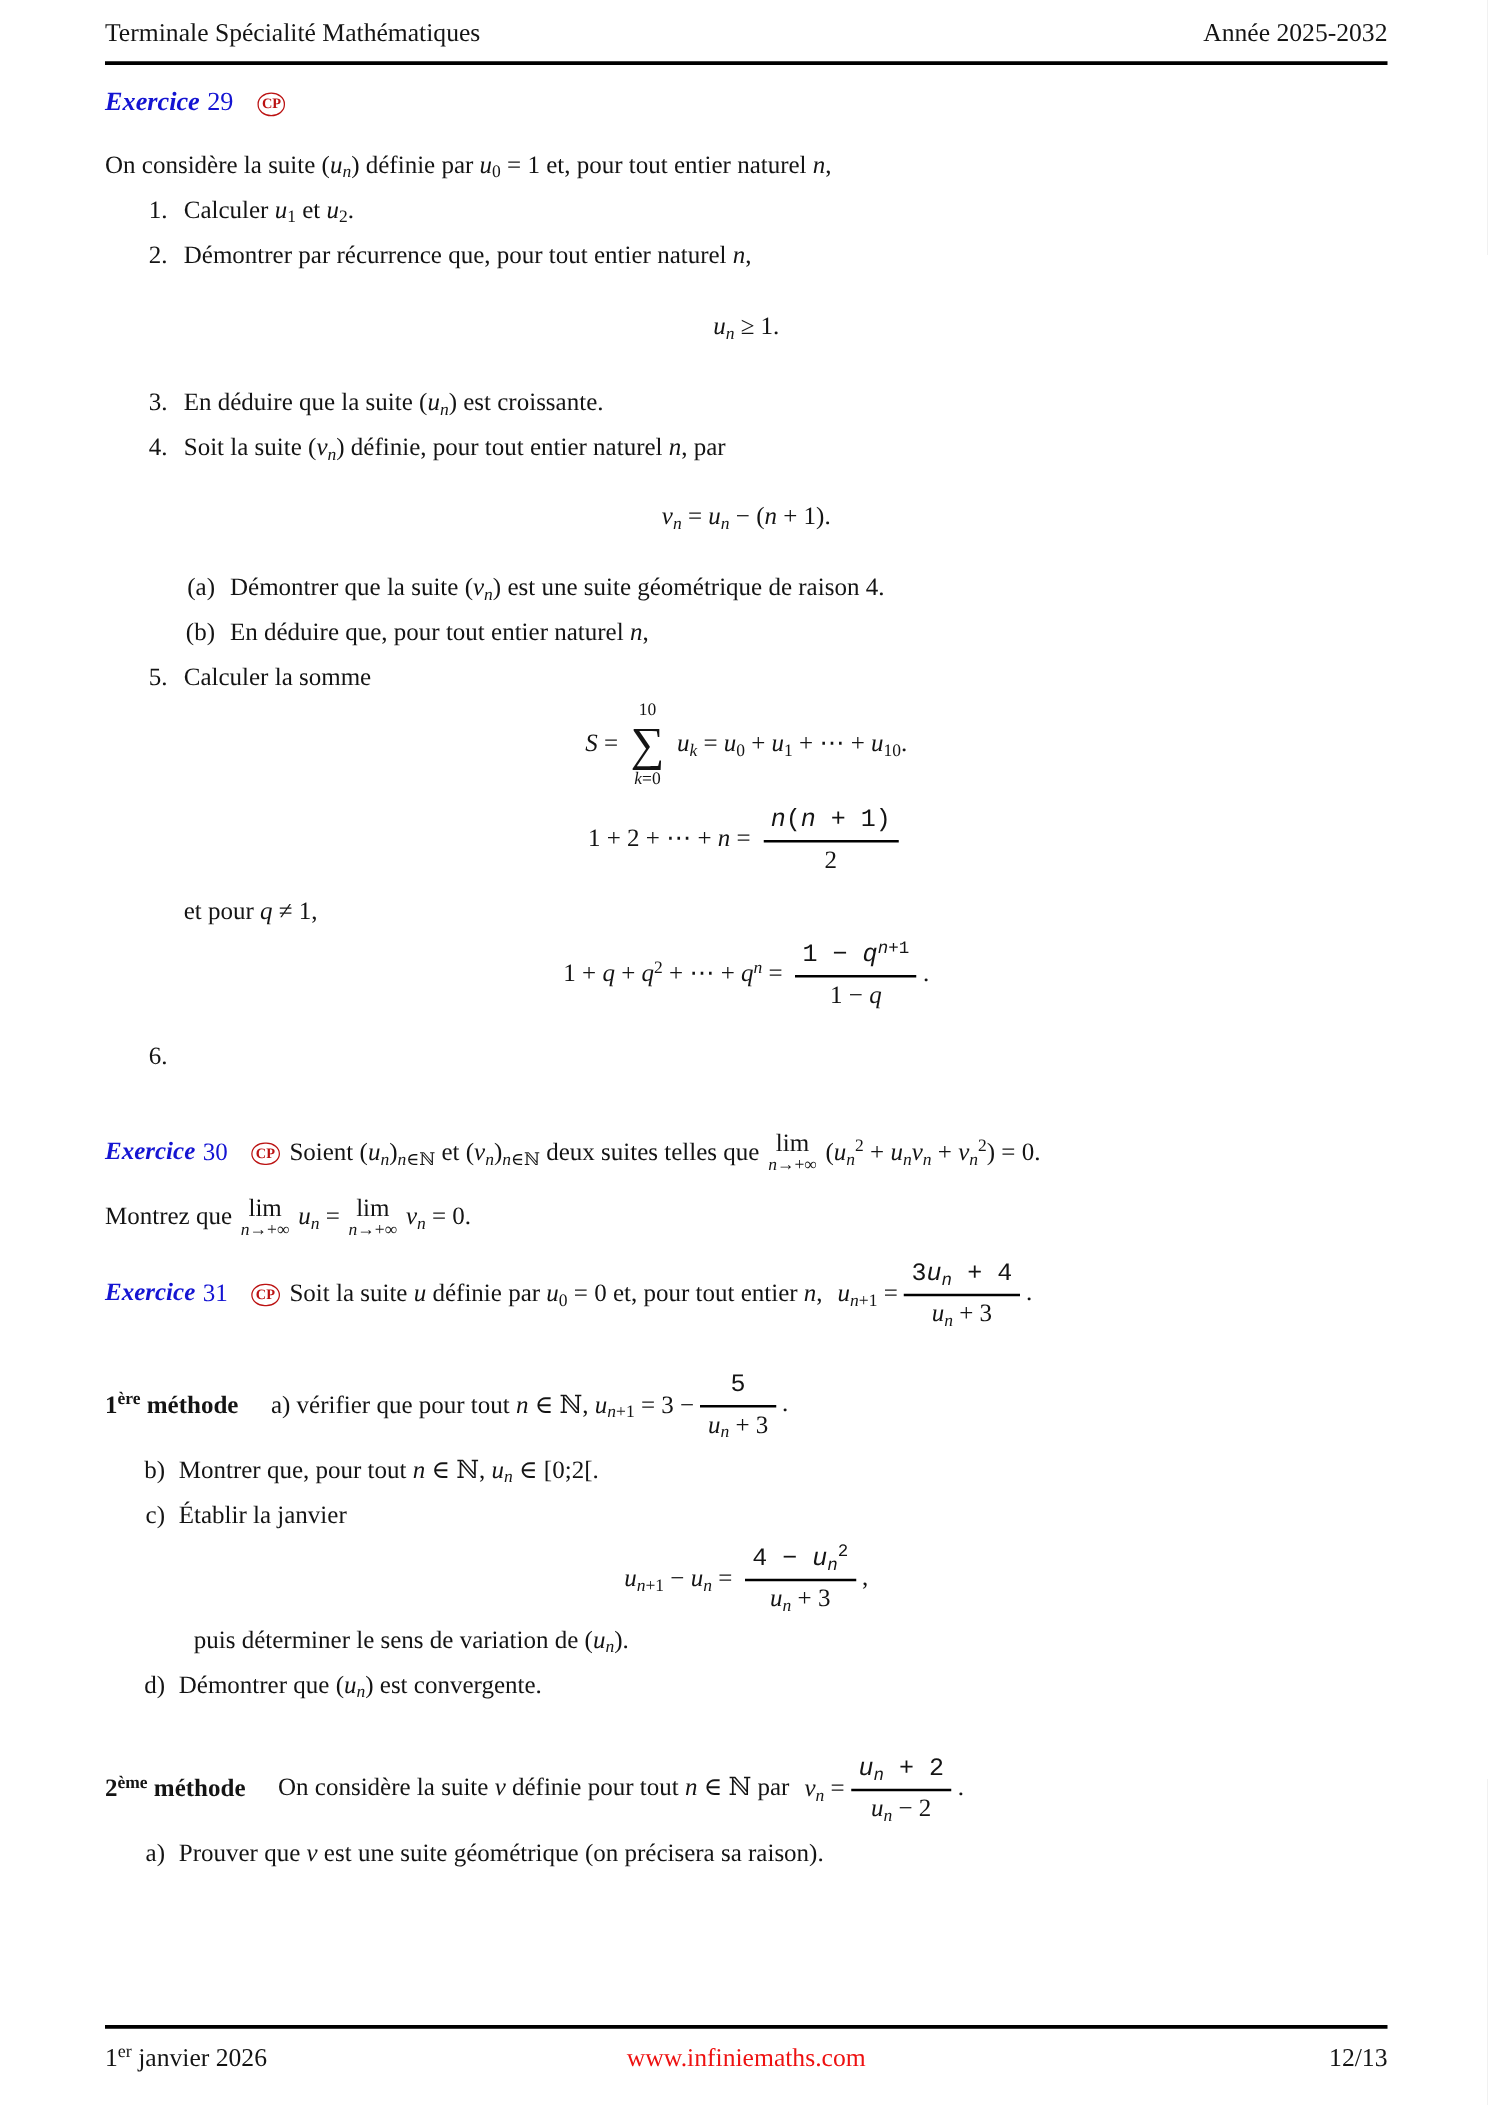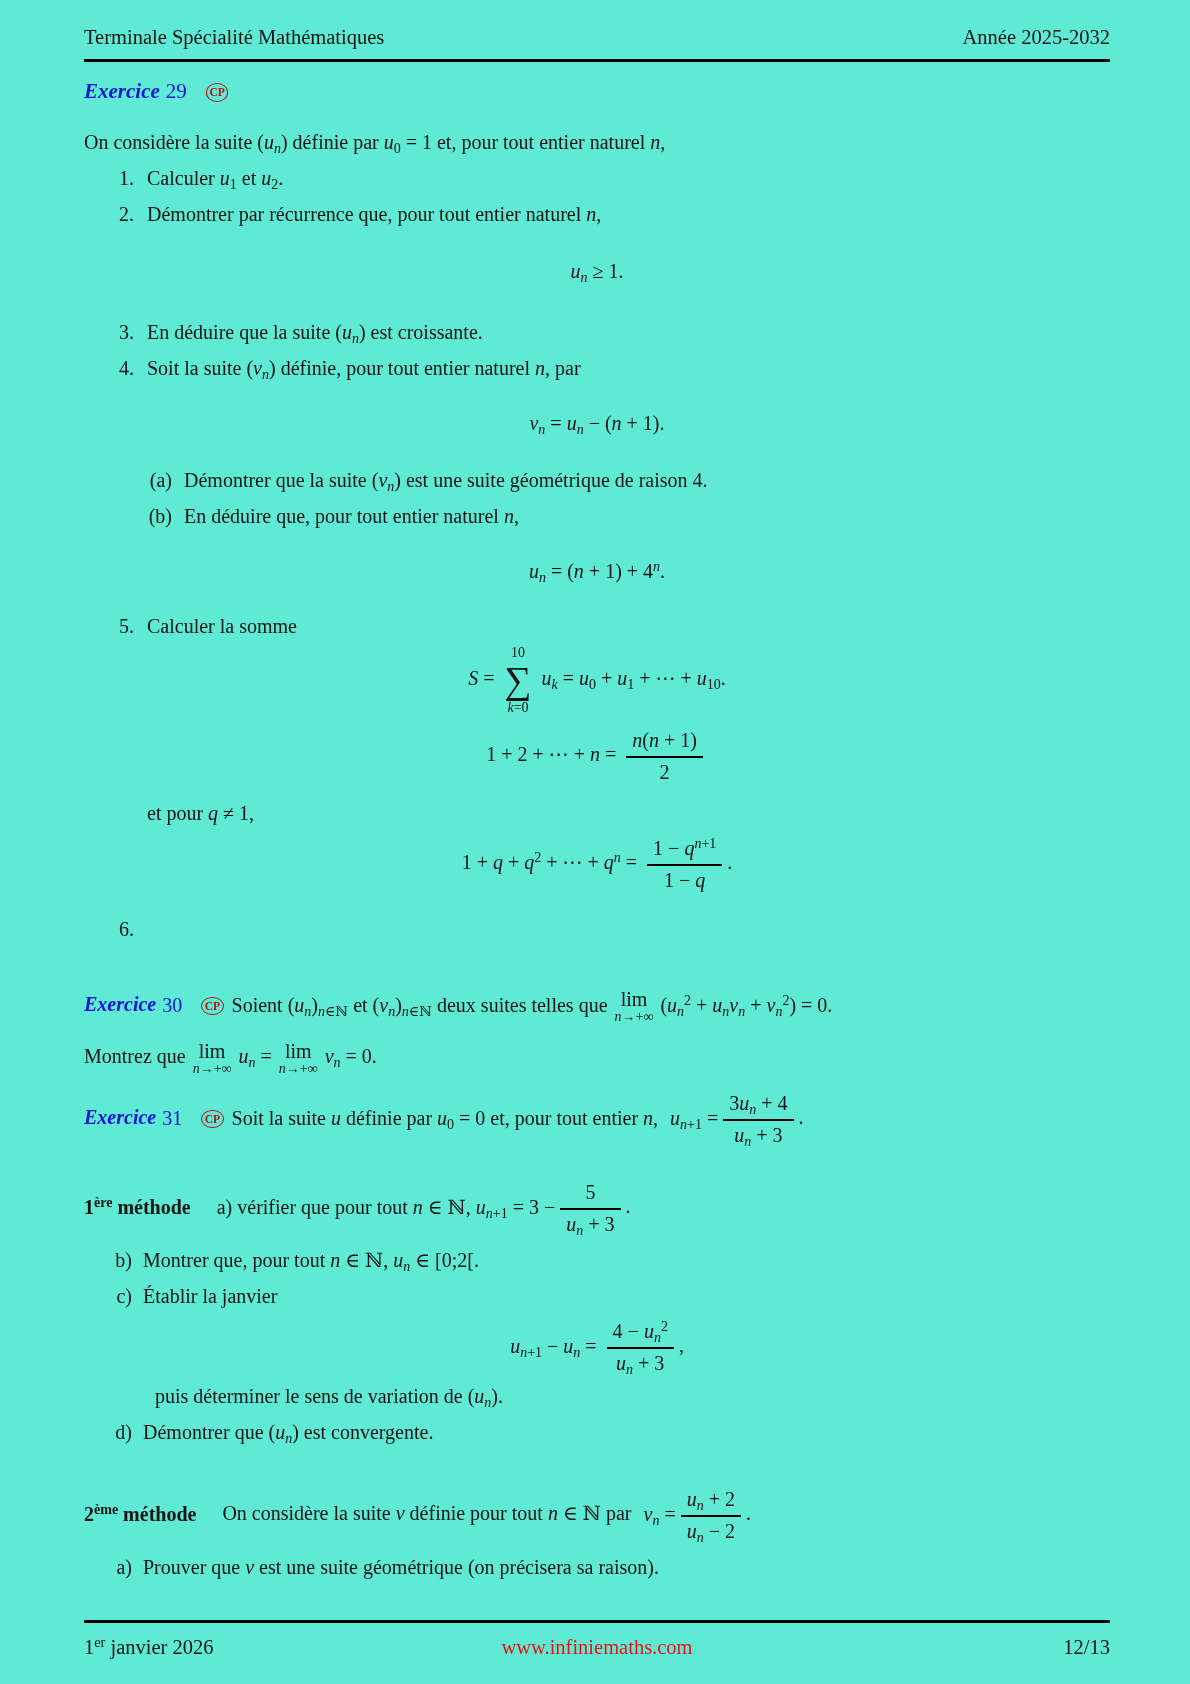--- a/index.html
+++ b/index.html
@@ -1,26 +1,26 @@
 <!DOCTYPE html>
 <html lang="fr"><head>
 <meta charset="utf-8">
 <style>
   * { box-sizing: border-box; }
   html,body { margin:0; padding:0; background:#e8e8e8; }
   .page {
     position: relative;
     width: 1190px; height: 1684px;
     margin: 0 auto;
-    background: #5eead4;
+    background: #ffffff;
     color: #141414;
     font-family: "Liberation Serif","DejaVu Serif","DejaVu Sans",serif;
     font-size: 20px;
     line-height: 27px;
-    padding: 22px 80px 0 84px;
+    padding: 12px 80px 0 84px;
     overflow: hidden;
   }
   i { font-style: italic; }
   b { font-weight: bold; }
   sub { font-size: 70%; vertical-align: -0.28em; line-height: 0; }
   sup { font-size: 70%; vertical-align: 0.5em; line-height: 0; }
 
   
   .doc-header {
     display: flex; justify-content: space-between; align-items: baseline;
@@ -81,21 +81,21 @@
   .lm { padding-left: 20px; }
   .lm .mk { width: 28px; margin-right: 11px; }
   .cont { padding-left: 71px; margin-top: 6px; }
 
   
   .frac {
     display: inline-block; text-align: center;
     vertical-align: middle; margin: 0 5px;
     line-height: 25px;
   }
-  .frac .fnum { display: block; padding: 1px 6px 3px; }
+  .frac .fnum { display: block; padding: 1px 6px 3px; font-family: Liberation Mono, monospace; }
   .frac .fden { display: block; padding: 2px 6px 1px; border-top: 2.2px solid #000; }
 
   .bigop {
     display: inline-flex; flex-direction: column; align-items: center;
     vertical-align: middle; margin: 0 5px; line-height: 1;
   }
   .bigop .bt { font-size: 14px; margin-bottom: 2px; }
   .bigop .bs { font-size: 38px; line-height: 0.95; }
   .bigop .bb { font-size: 14px; margin-top: 3px; }
 
@@ -156,21 +156,20 @@
 
   <div class="item l2">
     <span class="mk">(a)</span>
     <span>Démontrer que la suite (<i>v</i><sub><i>n</i></sub>) est une suite géométrique de raison 4.</span>
   </div>
   <div class="item l2">
     <span class="mk">(b)</span>
     <span>En déduire que, pour tout entier naturel <i>n</i>,</span>
   </div>
 
-  <div class="deq eq-un"><i>u</i><sub><i>n</i></sub> = (<i>n</i> + 1) + 4<sup><i>n</i></sup>.</div>
 
   <div class="item l1">
     <span class="mk">5.</span>
     <span>Calculer la somme</span>
   </div>
 
   <div class="deq eq-sumS"><span><i>S</i> = </span><span class="bigop">
         <span class="bt">10</span>
         <span class="bs">∑</span>
         <span class="bb"><i>k</i>=0</span>

